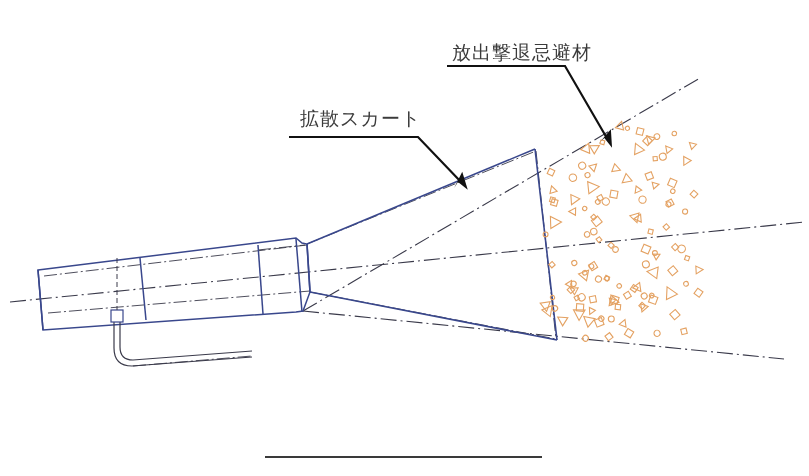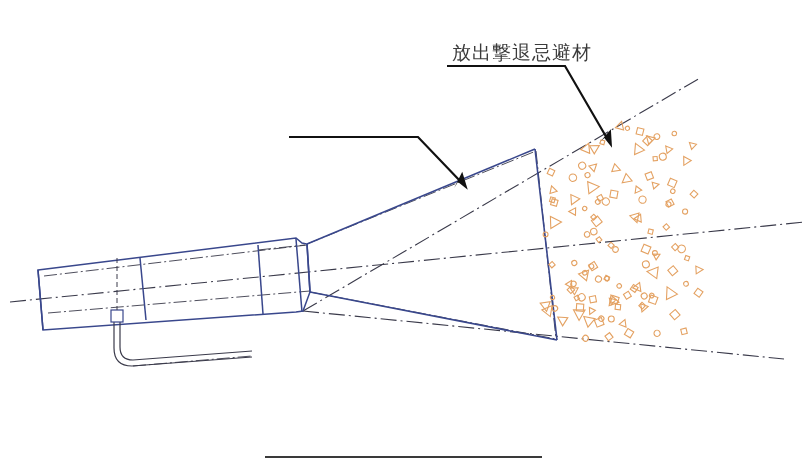--- a/index.html
+++ b/index.html
@@ -197,17 +197,18 @@
         <polygon points="0,-4.832922578432095 4.252971869020244,2.899753547059257 -4.252971869020244,2.899753547059257" transform="translate(686.1,161.1) rotate(208)"></polygon>
         <rect x="-2.23" y="-2.23" width="4.46" height="4.46" transform="translate(650.6,231.6) rotate(14)"></rect>
         <circle r="3.80" transform="translate(681.6,248.9) rotate(119)"></circle>
         <circle r="2.79" transform="translate(587.1,234.4) rotate(58)"></circle>
         <rect x="-2.10" y="-2.10" width="4.21" height="4.21" transform="translate(599.0,239.6) rotate(143)"></rect>
         <rect x="-3.55" y="-3.55" width="7.10" height="7.10" transform="translate(580.0,307.5) rotate(4)"></rect>
         <rect x="-3.05" y="-3.05" width="6.09" height="6.09" transform="translate(554.3,202.5) rotate(106)"></rect>
       </g>
     </svg>
 
+  <div class="lbl lbl-anno" id="lbl-skirt">拡散スカート</div>
 
   <div class="lbl lbl-anno" id="lbl-mat">放出撃退忌避材</div>
 
 
 </div>
 
 </body></html>

